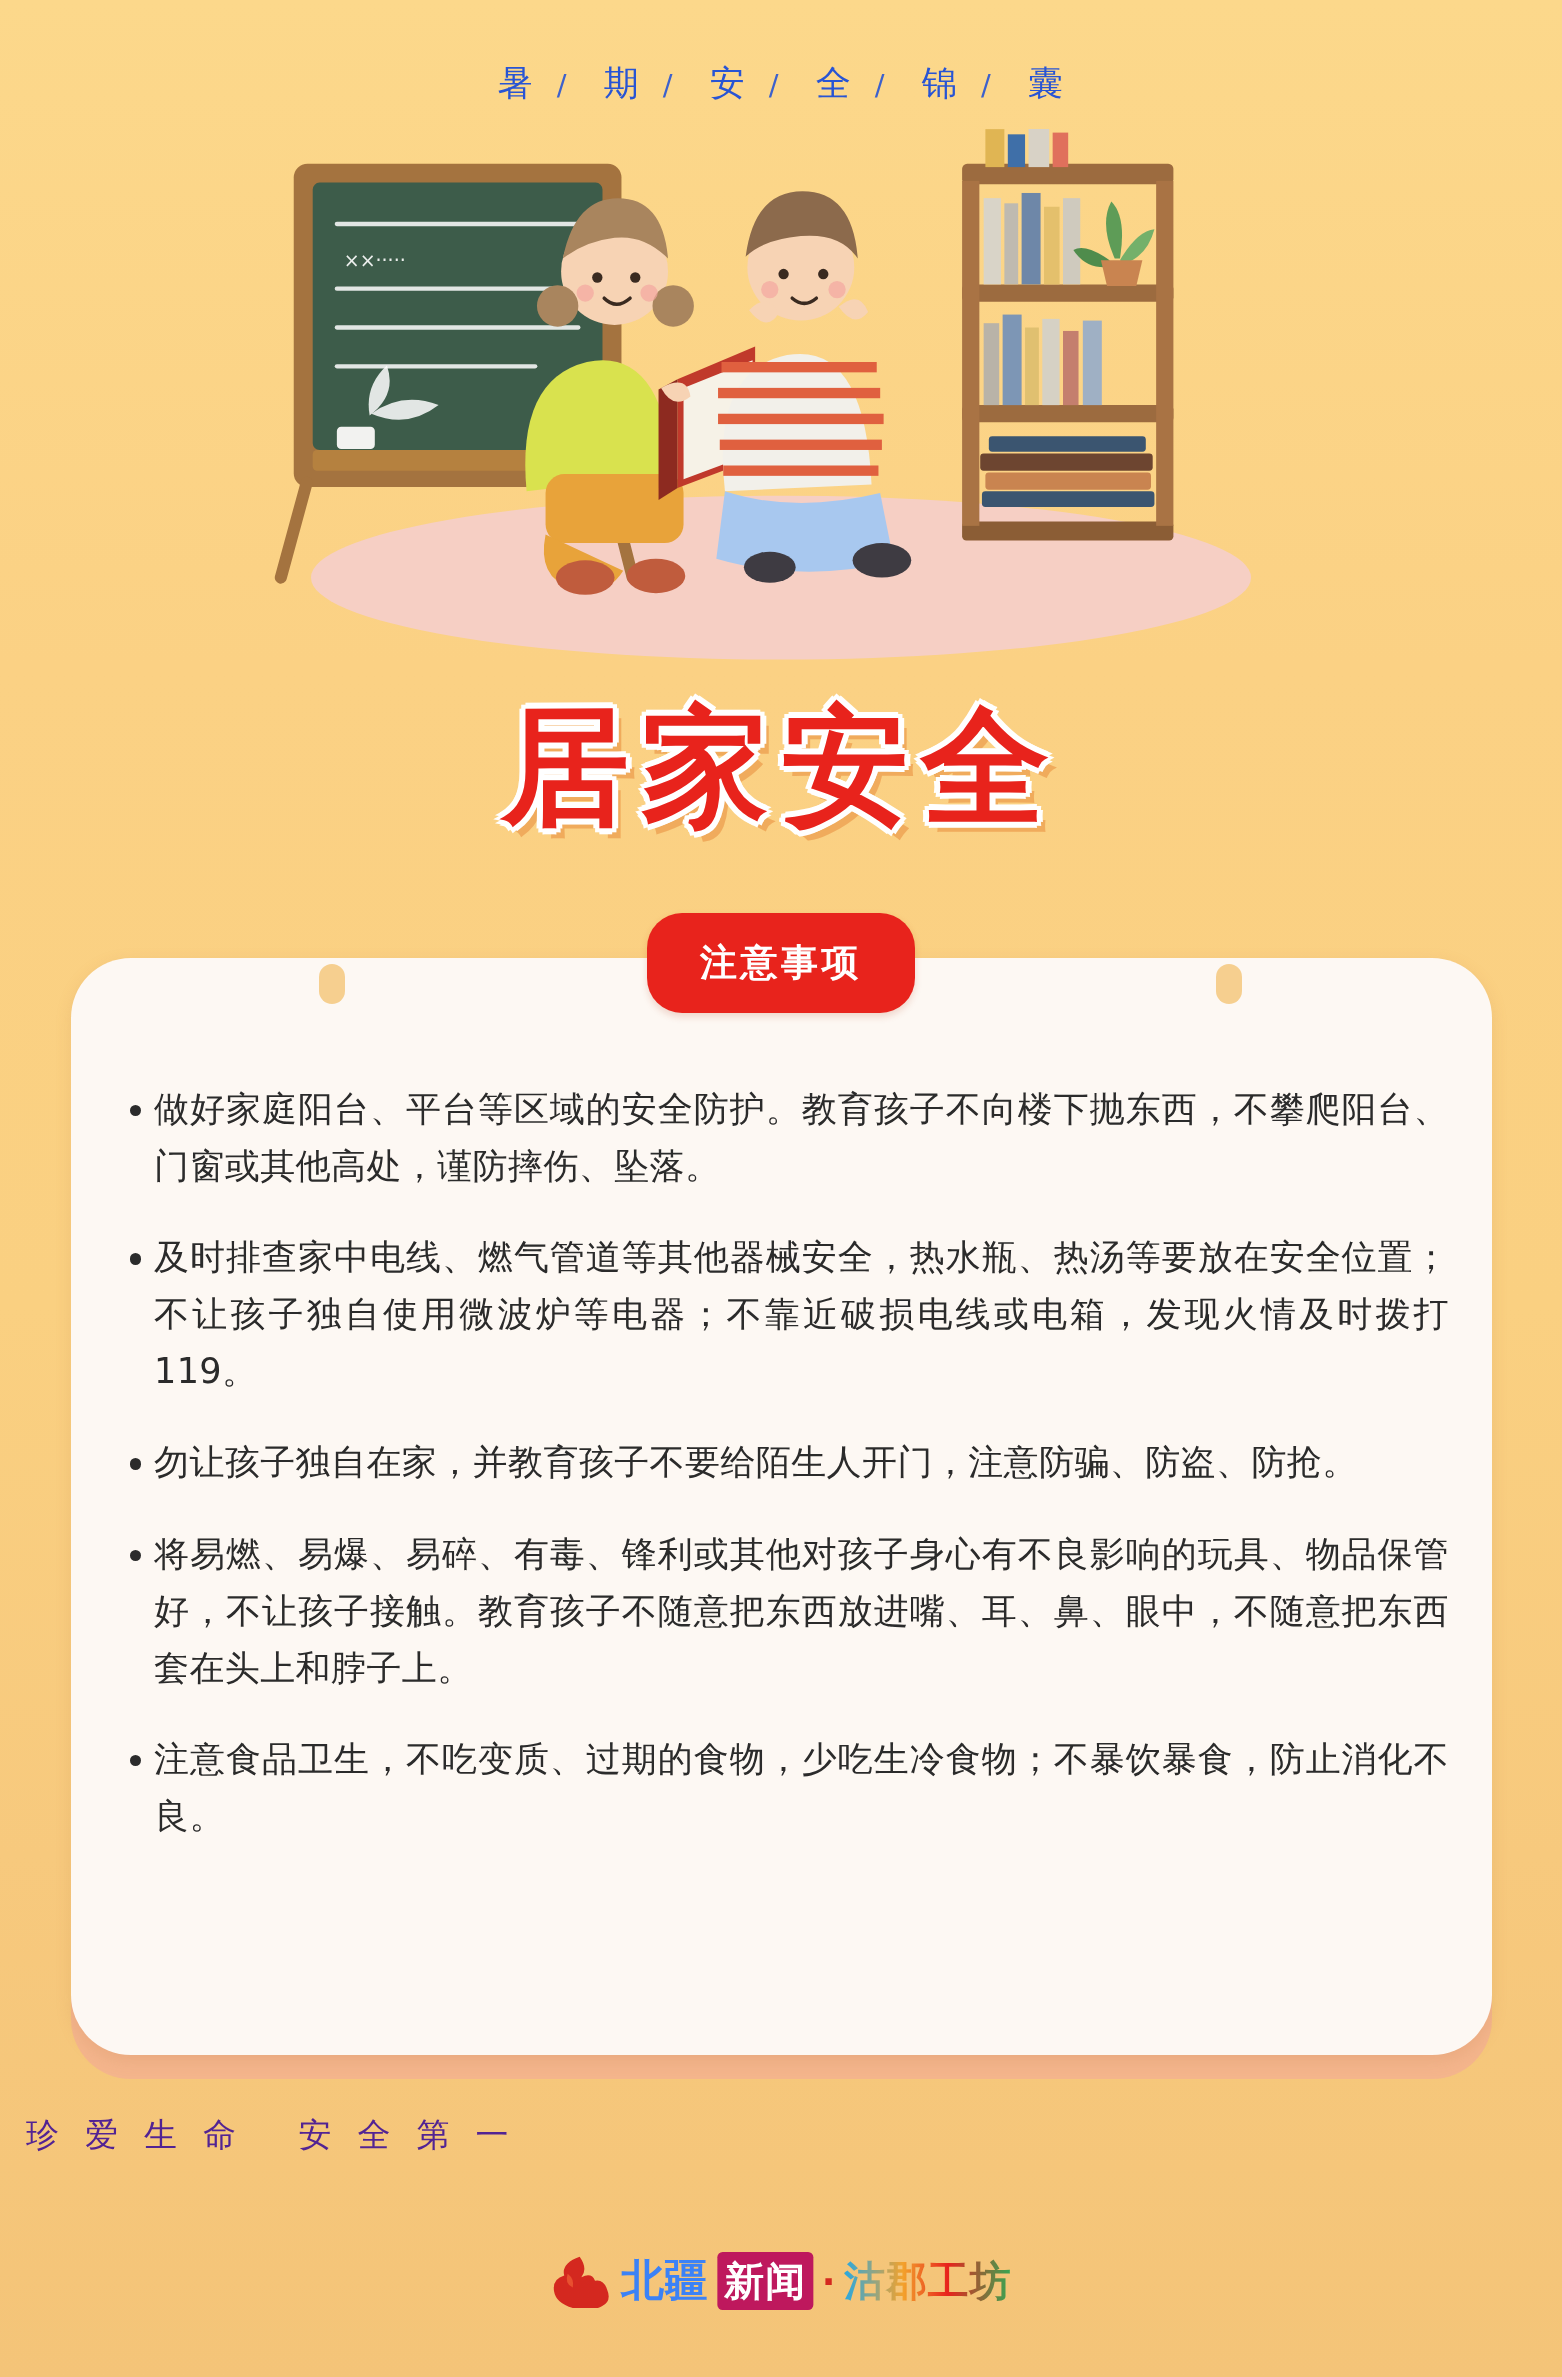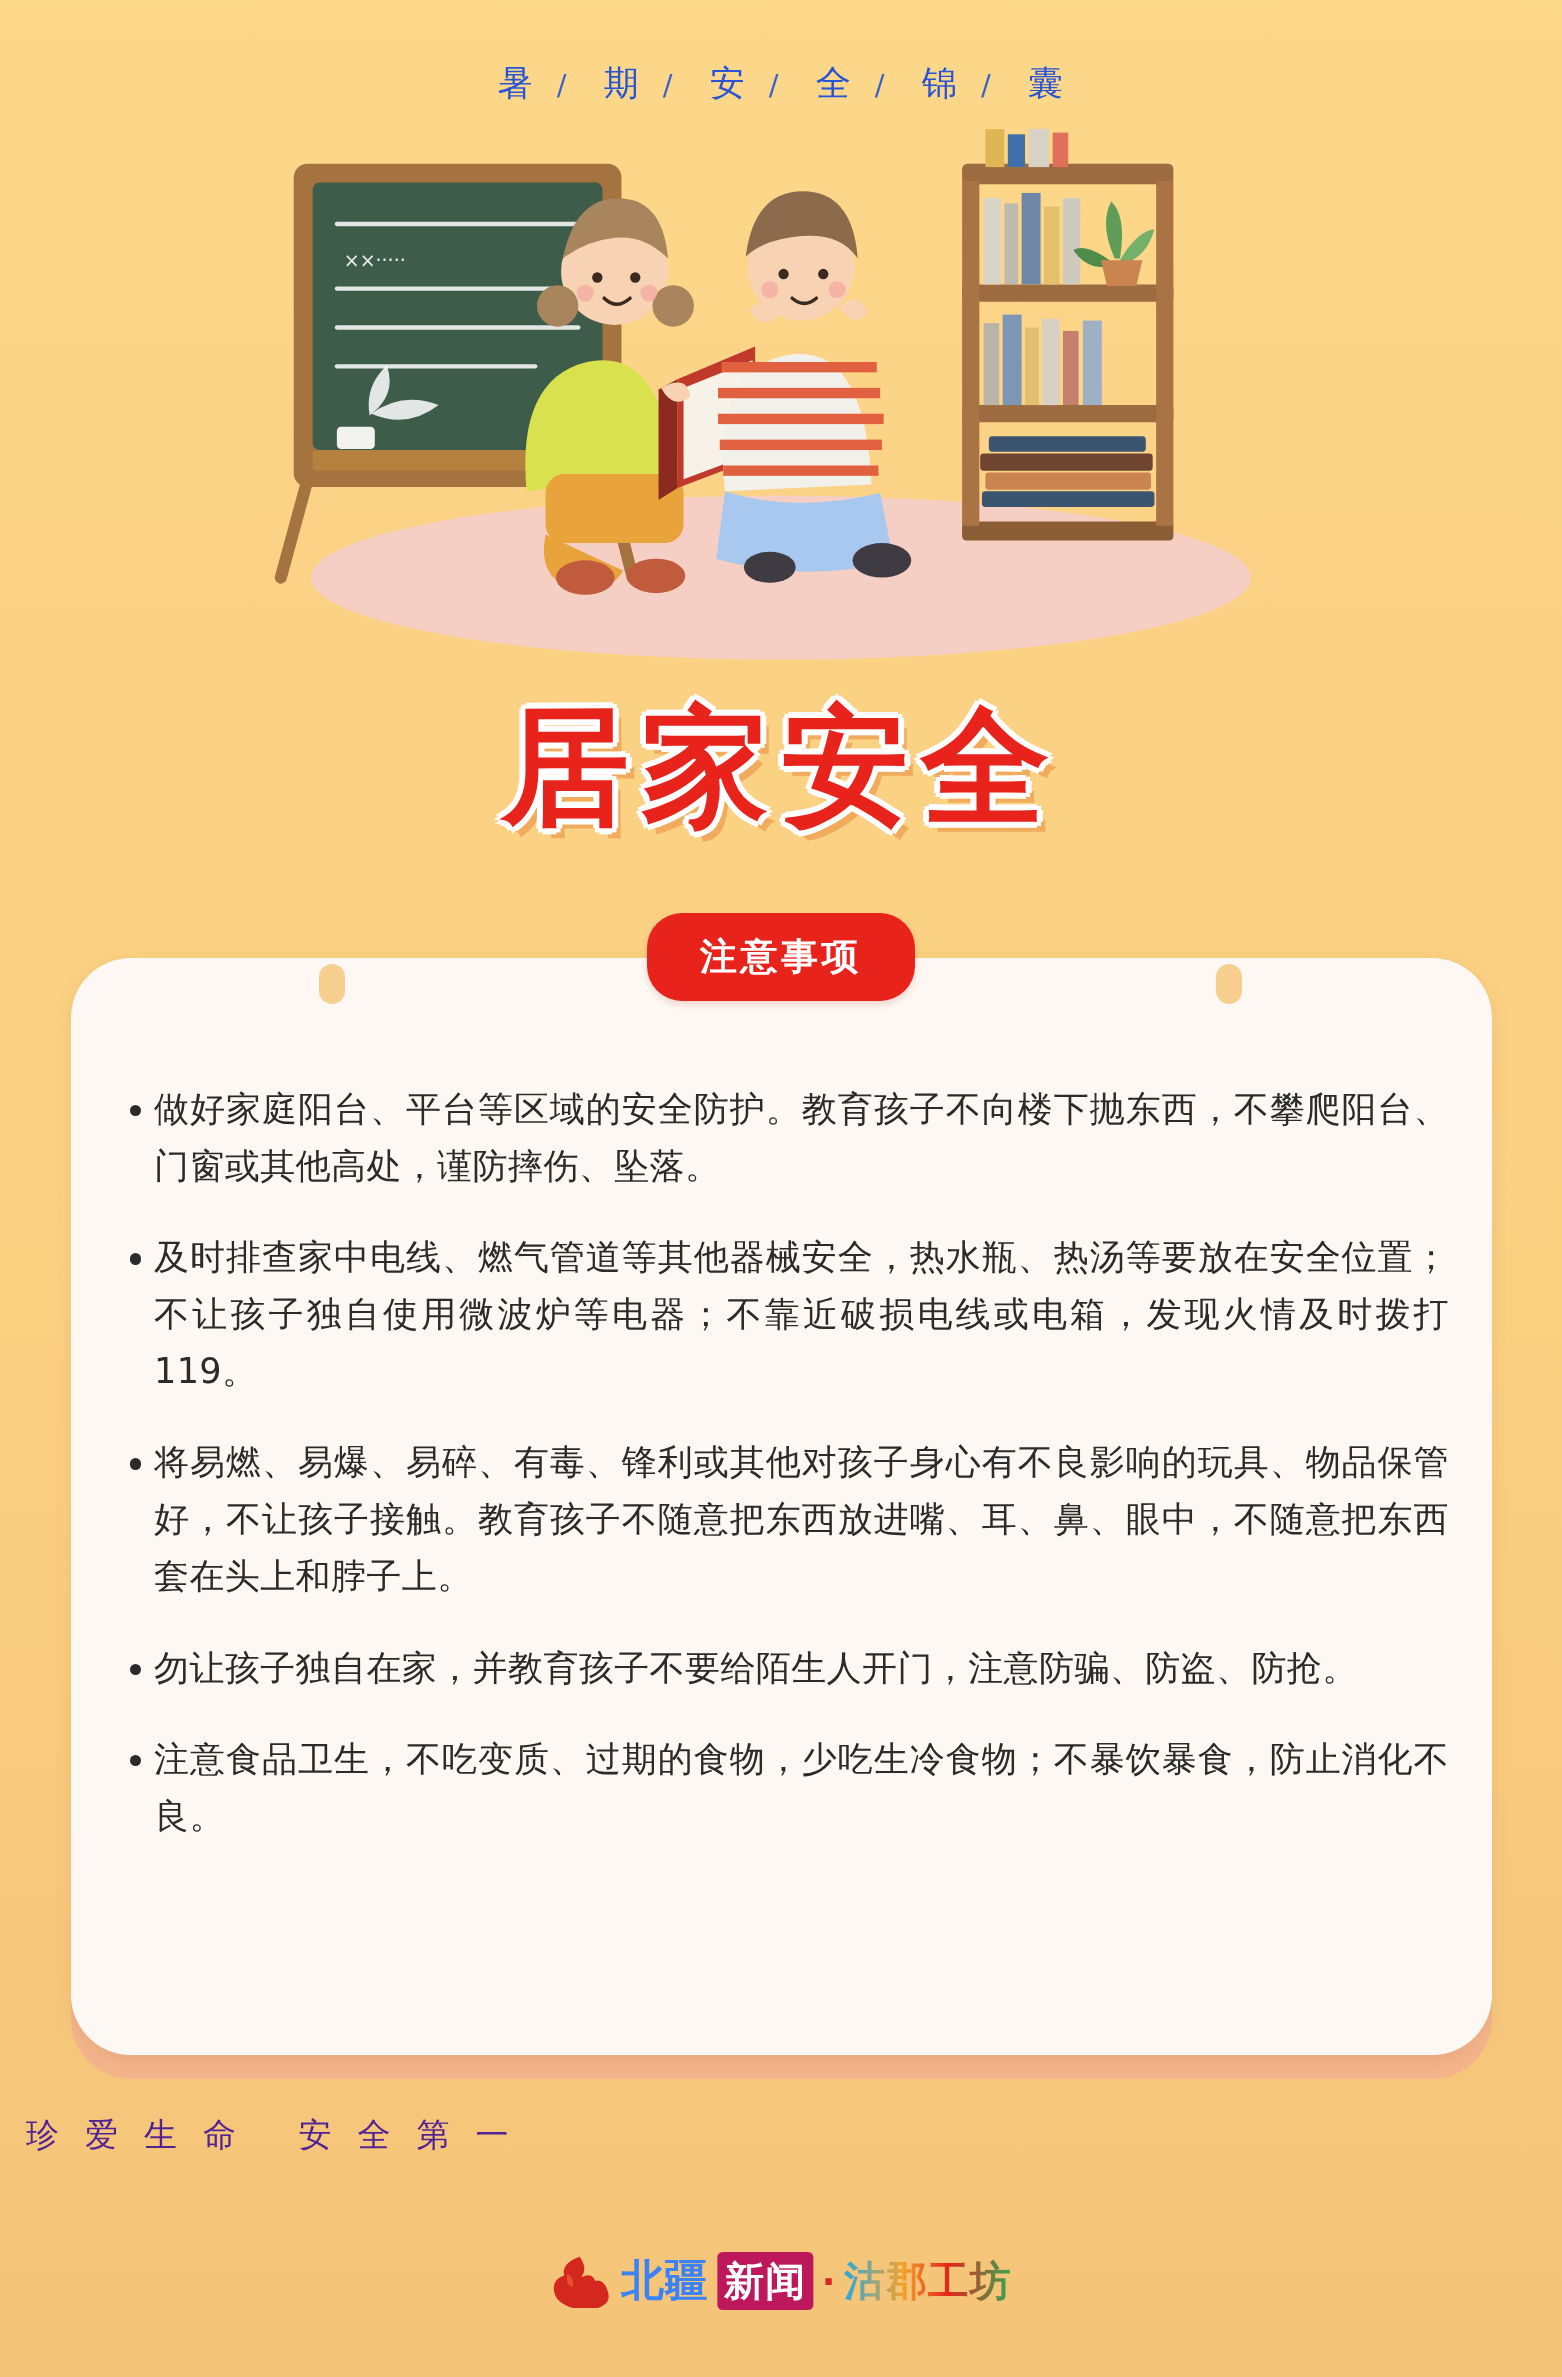--- a/index.html
+++ b/index.html
@@ -74,21 +74,21 @@
   .badge {
     position: absolute;
     top: 913px;
     left: 50%;
     transform: translateX(-50%);
     background: #e8231c;
     color: #ffffff;
     font-size: 37px;
     font-weight: bold;
     letter-spacing: 3.5px;
-    padding: 19px 53px;
+    padding: 25px 53px;
     border-radius: 35px;
     z-index: 5;
     box-shadow: 0 3.5px 7px rgba(180,60,30,0.18);
   }
 
   
   .card-shadow {
     position: absolute;
     top: 975px;
     left: 71px;
@@ -337,22 +337,22 @@
 <div class="badge">注意事项</div>
 
 <div class="card-shadow"></div>
 <div class="card"></div>
 <div class="pin left"></div>
 <div class="pin right"></div>
 
 <div class="notes">
   <p class="note-item">做好家庭阳台、平台等区域的安全防护。教育孩子不向楼下抛东西，不攀爬阳台、门窗或其他高处，谨防摔伤、坠落。</p>
   <p class="note-item">及时排查家中电线、燃气管道等其他器械安全，热水瓶、热汤等要放在安全位置；不让孩子独自使用微波炉等电器；不靠近破损电线或电箱，发现火情及时拨打119。</p>
+  <p class="note-item">勿让孩子独自在家，并教育孩子不要给陌生人开门，注意防骗、防盗、防抢。</p>
   <p class="note-item">将易燃、易爆、易碎、有毒、锋利或其他对孩子身心有不良影响的玩具、物品保管好，不让孩子接触。教育孩子不随意把东西放进嘴、耳、鼻、眼中，不随意把东西套在头上和脖子上。</p>
-  <p class="note-item">勿让孩子独自在家，并教育孩子不要给陌生人开门，注意防骗、防盗、防抢。</p>
   <p class="note-item">注意食品卫生，不吃变质、过期的食物，少吃生冷食物；不暴饮暴食，防止消化不良。</p>
 </div>
 
 <div class="slogan">珍爱生命 安全第一</div>
 
 <div class="logo-row">
   <svg class="logo-mark" viewBox="0 0 72 62" xmlns="http://www.w3.org/2000/svg">
     <path d="M34 2 q10 14 2 24 q12 -6 16 4 q10 -2 14 10 q6 14 -6 20 q-16 8 -34 2 q-20 -6 -22 -20 q-2 -14 12 -18 q-4 -14 18 -22 z" fill="#d4281f"></path>
     <path d="M20 22 q8 6 6 16 q-10 -4 -6 -16 z" fill="#e8502f"></path>
   </svg>

